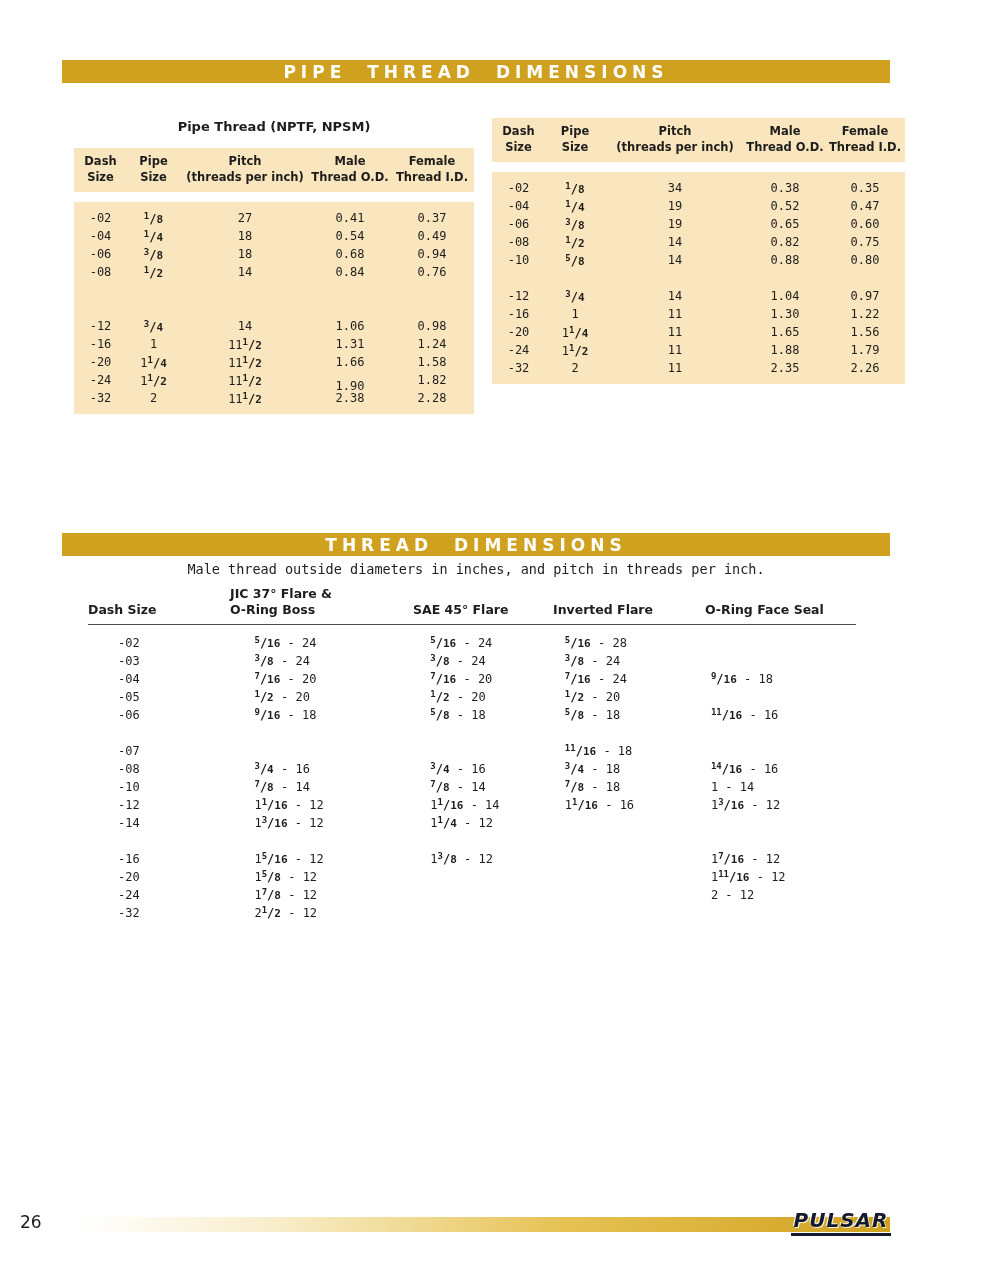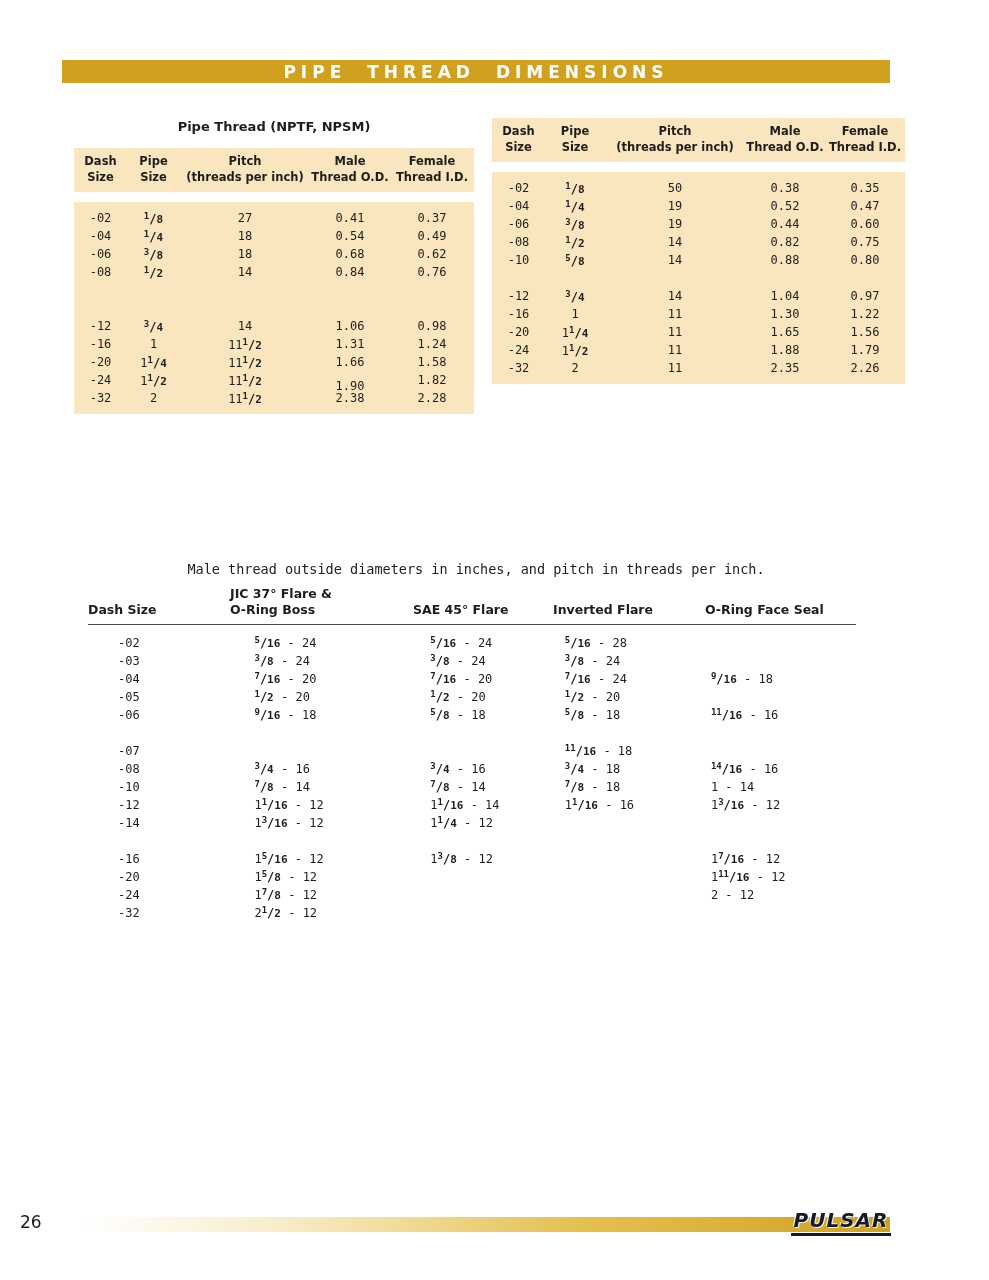--- a/index.html
+++ b/index.html
@@ -91,21 +91,21 @@
           <div class="tcell" style="width: 53px;"><span class="fr"><sup>1</sup><span class="sl">/</span><span class="dn">4</span></span></div>
           <div class="tcell" style="width: 130px;">18</div>
           <div class="tcell" style="width: 80px;">0.54</div>
           <div class="tcell" style="width: 84px;">0.49</div>
         </div>
         <div class="trow">
           <div class="tcell" style="width: 53px;">-06</div>
           <div class="tcell" style="width: 53px;"><span class="fr"><sup>3</sup><span class="sl">/</span><span class="dn">8</span></span></div>
           <div class="tcell" style="width: 130px;">18</div>
           <div class="tcell" style="width: 80px;">0.68</div>
-          <div class="tcell" style="width: 84px;">0.62</div>
+          <div class="tcell" style="width: 84px;">0.94</div>
         </div>
         <div class="trow">
           <div class="tcell" style="width: 53px;">-08</div>
           <div class="tcell" style="width: 53px;"><span class="fr"><sup>1</sup><span class="sl">/</span><span class="dn">2</span></span></div>
           <div class="tcell" style="width: 130px;">14</div>
           <div class="tcell" style="width: 80px;">0.84</div>
           <div class="tcell" style="width: 84px;">0.76</div>
         </div>
         <div class="row-gap" style="height: 36px;"></div>
         <div class="trow">
@@ -166,36 +166,36 @@
       </div>
       <div class="hcell" style="width:80px">
         <span>Female</span>
         <span>Thread I.D.</span>
       </div>
     </div>
     <div class="tbody">
         <div class="trow">
           <div class="tcell" style="width: 53px;">-02</div>
           <div class="tcell" style="width: 60px;"><span class="fr"><sup>1</sup><span class="sl">/</span><span class="dn">8</span></span></div>
-          <div class="tcell" style="width: 140px;">50</div>
+          <div class="tcell" style="width: 140px;">34</div>
           <div class="tcell" style="width: 80px;">0.38</div>
           <div class="tcell" style="width: 80px;">0.35</div>
         </div>
         <div class="trow">
           <div class="tcell" style="width: 53px;">-04</div>
           <div class="tcell" style="width: 60px;"><span class="fr"><sup>1</sup><span class="sl">/</span><span class="dn">4</span></span></div>
           <div class="tcell" style="width: 140px;">19</div>
           <div class="tcell" style="width: 80px;">0.52</div>
           <div class="tcell" style="width: 80px;">0.47</div>
         </div>
         <div class="trow">
           <div class="tcell" style="width: 53px;">-06</div>
           <div class="tcell" style="width: 60px;"><span class="fr"><sup>3</sup><span class="sl">/</span><span class="dn">8</span></span></div>
           <div class="tcell" style="width: 140px;">19</div>
-          <div class="tcell" style="width: 80px;">0.44</div>
+          <div class="tcell" style="width: 80px;">0.65</div>
           <div class="tcell" style="width: 80px;">0.60</div>
         </div>
         <div class="trow">
           <div class="tcell" style="width: 53px;">-08</div>
           <div class="tcell" style="width: 60px;"><span class="fr"><sup>1</sup><span class="sl">/</span><span class="dn">2</span></span></div>
           <div class="tcell" style="width: 140px;">14</div>
           <div class="tcell" style="width: 80px;">0.82</div>
           <div class="tcell" style="width: 80px;">0.75</div>
         </div>
         <div class="trow">
@@ -237,20 +237,23 @@
         <div class="trow">
           <div class="tcell" style="width: 53px;">-32</div>
           <div class="tcell" style="width: 60px;">2</div>
           <div class="tcell" style="width: 140px;">11</div>
           <div class="tcell" style="width: 80px;">2.35</div>
           <div class="tcell" style="width: 80px;">2.26</div>
         </div>
       </div>
   </div>
 
+  <div class="gold-bar bar-thread">
+    <span>THREAD DIMENSIONS</span>
+  </div>
 
   <div class="thread-subtitle">Male thread outside diameters in inches, and pitch in threads per inch.</div>
 
   <div class="thread-table">
     <div class="t2head">
       <div class="t2hcell" style="width:142px">
         <span>Dash Size</span>
       </div>
       <div class="t2hcell" style="width:183px">
         <span>JIC 37° Flare &amp;</span>

